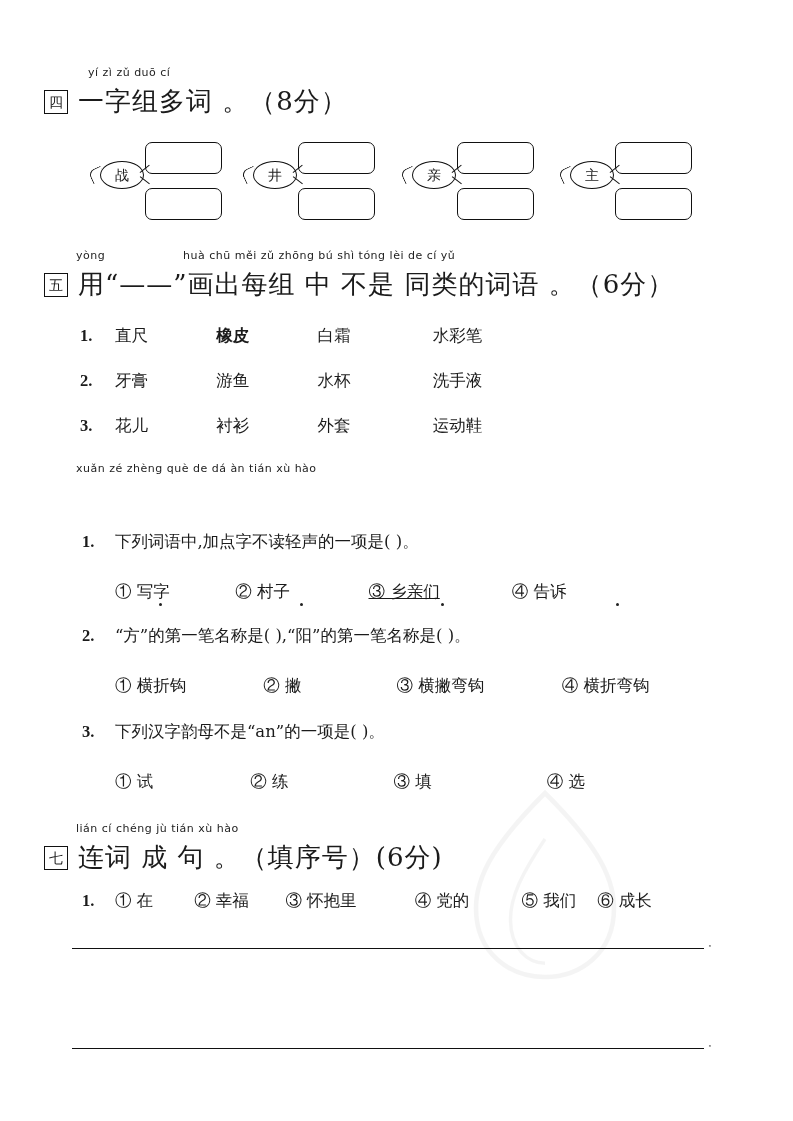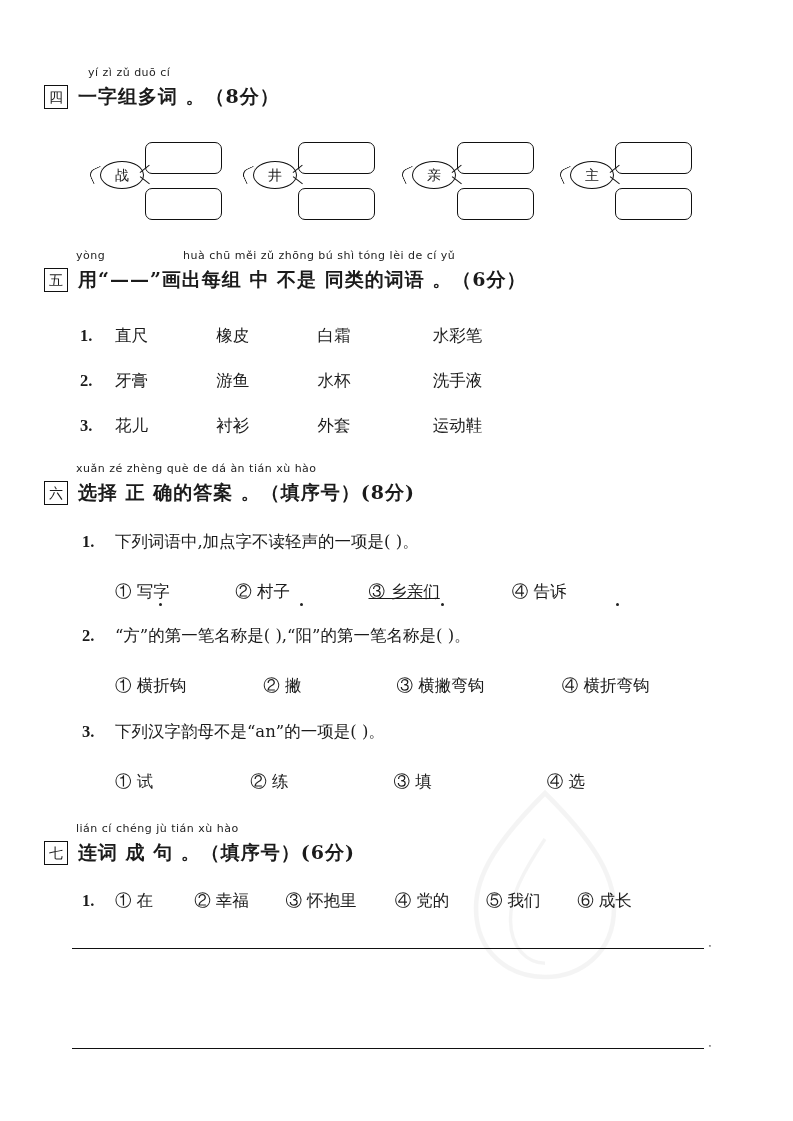--- a/index.html
+++ b/index.html
@@ -27,22 +27,22 @@
     font-size: 14px;
     font-family: "DejaVu Serif", serif;
     vertical-align: middle;
     margin-right: 6px;
   }
   .section-head {
     position: absolute;
     white-space: nowrap;
   }
   .section-title {
-    font-size: 19px;
-    font-weight: bold;
+    font-size: 26px;
+    font-weight: normal;
     letter-spacing: 1px;
     vertical-align: middle;
     font-family: "DejaVu Serif", serif;
   }
   .pinyin-row {
     position: absolute;
     font-size: 11px;
     font-family: "DejaVu Sans", sans-serif;
     letter-spacing: 0.5px;
     color: #222;
@@ -161,21 +161,21 @@
   <div class="pinyin-row" style="left:183px; top:249px;">huà chū měi zǔ zhōng bú shì tóng lèi de cí  yǔ</div>
   <div class="section-head" style="left:44px; top:267px;">
     <span class="secnum">五</span>
     <span class="section-title">用“——”画出每组 中 不是 同类的词语 。（6分）</span>
   </div>
 
   <div class="qline" style="left:80px; top:325px;">
     <span class="qnum">1.</span>
     <span style="display:inline-block; width:12px;"></span>
     <span style="display:inline-block; width:96px;">直尺</span>
-    <span style="display:inline-block; width:96px;">橡皮</span>
+    <span style="display:inline-block; width:96px;font-weight:bold;">橡皮</span>
     <span style="display:inline-block; width:110px;">白霜</span>
     <span>水彩笔</span>
   </div>
 
   <div class="qline" style="left:80px; top:370px;">
     <span class="qnum">2.</span>
     <span style="display:inline-block; width:12px;"></span>
     <span style="display:inline-block; width:96px;">牙膏</span>
     <span style="display:inline-block; width:96px;">游鱼</span>
     <span style="display:inline-block; width:110px;">水杯</span>
@@ -185,24 +185,20 @@
   <div class="qline" style="left:80px; top:415px;">
     <span class="qnum">3.</span>
     <span style="display:inline-block; width:12px;"></span>
     <span style="display:inline-block; width:96px;">花儿</span>
     <span style="display:inline-block; width:96px;">衬衫</span>
     <span style="display:inline-block; width:110px;">外套</span>
     <span>运动鞋</span>
   </div>
 
   <div class="pinyin-row" style="left:76px; top:462px;">xuǎn zé zhèng què de dá àn       tián xù hào</div>
-  <div class="section-head" style="left:44px; top:480px;">
-    <span class="secnum">六</span>
-    <span class="section-title">选择 正 确的答案 。（填序号）(8分)</span>
-  </div>
 
   <div class="qline" style="left:82px; top:531px;">
     <span class="qnum">1.</span>
     <span style="display:inline-block; width:10px;"></span>
     <span>下列词语中,加点字不读轻声的一项是(          )。</span>
   </div>
   <div class="qline" style="left:115px; top:581px;">
     <span style="display:inline-block; width:115px;">① 写字</span>
     <span style="display:inline-block; width:128px;">② 村子</span>
     <span style="display:inline-block; width:138px;text-decoration:underline;">③ 乡亲们</span>
@@ -247,22 +243,22 @@
     <span class="secnum">七</span>
     <span class="section-title">连词 成 句 。（填序号）(6分)</span>
   </div>
 
   <div class="qline" style="left:82px; top:890px;">
     <span class="qnum">1.</span>
     <span style="display:inline-block; width:10px;"></span>
     <span style="display:inline-block; width:74px;">① 在</span>
     <span style="display:inline-block; width:86px;">② 幸福</span>
     <span style="display:inline-block; width:104px;">③ 怀抱里</span>
-    <span style="display:inline-block; width:86px;">④ 党的</span>
-    <span style="display:inline-block; width:86px;">⑤ 我们</span>
+    <span style="display:inline-block; width:86px;margin-left:20px;">④ 党的</span>
+    <span style="display:inline-block; width:86px;text-align:center;">⑤ 我们</span>
     <span>⑥ 成长</span>
   </div>
   <div class="answer-line" style="left:72px; top:948px; width:632px;"></div>
   <div class="tiny-circle" style="left:708px; top:937px;">。</div>
 
   <div class="answer-line" style="left:72px; top:1048px; width:632px;"></div>
   <div class="tiny-circle" style="left:708px; top:1037px;">。</div>
 
 </div>
 

